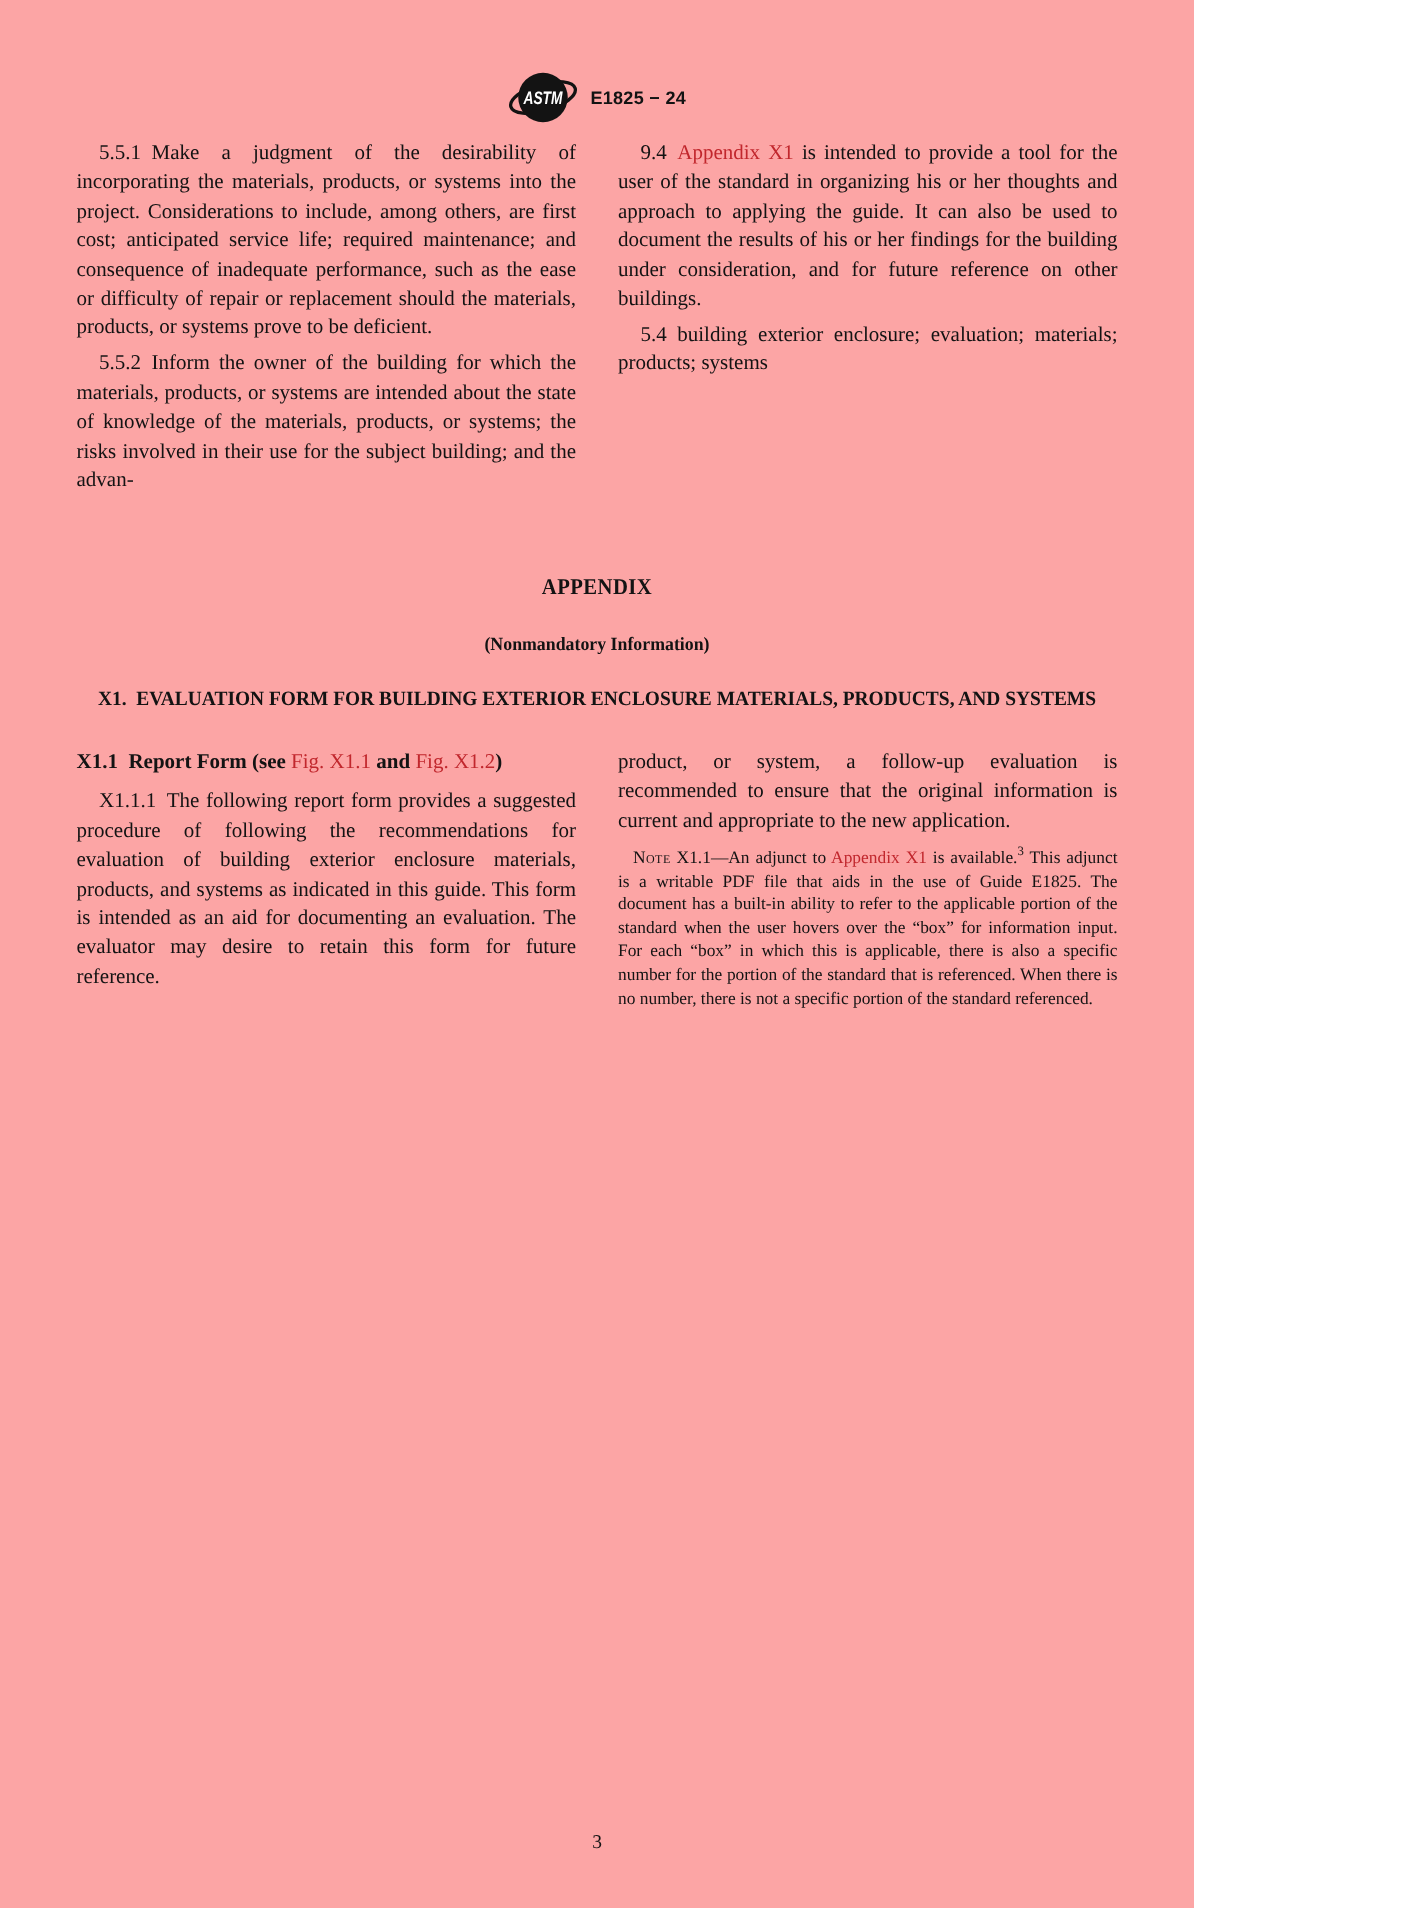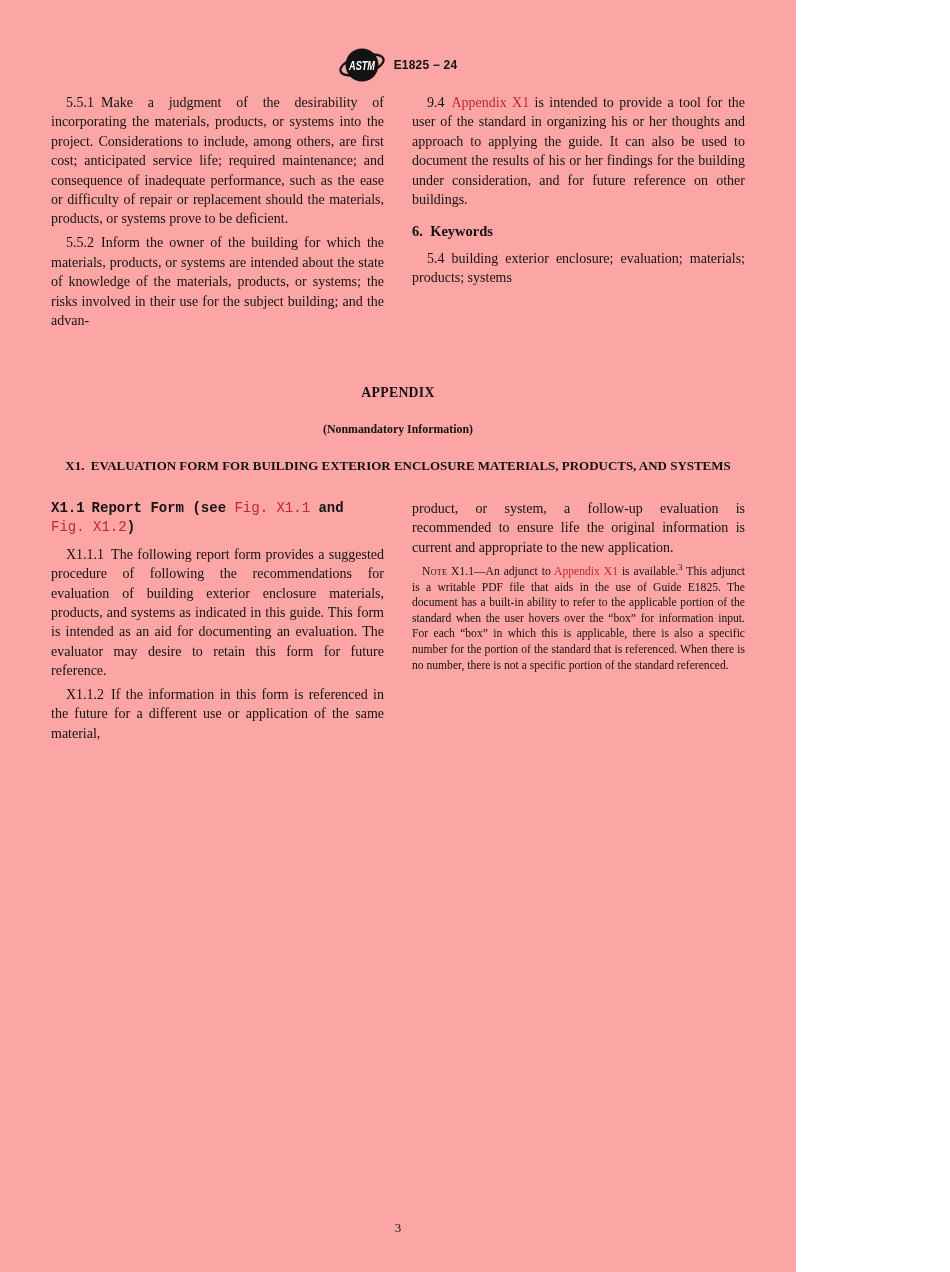--- a/index.html
+++ b/index.html
@@ -76,21 +76,20 @@
     font-size: 13.5px;
     margin-top: 21px;
     transform: scaleX(0.96);
   }
   .appendix-cols { margin-top: 25px; }
   .x11-heading {
     font-size: 14px;
     font-weight: 700;
     margin: 0 0 7px 0;
     text-align: left;
-    font-family: Liberation Mono, monospace;
   }
   .x11-heading .xref { font-weight: 400; }
   .note {
     font-size: 11.6px;
     line-height: 15.6px;
     margin-top: 7px;
     text-indent: 10px;
     text-align: justify;
   }
   .smallcaps { font-variant: small-caps; letter-spacing: 0.3px; }
@@ -120,36 +119,34 @@
     <span class="designation">E1825 − 24</span>
   </header>
 
   <div class="cols">
     <div class="col">
       <p class="para">5.5.1 Make a judgment of the desirability of incorporating the materials, products, or systems into the project. Considerations to include, among others, are first cost; anticipated service life; required maintenance; and consequence of inadequate performance, such as the ease or difficulty of repair or replacement should the materials, products, or systems prove to be deficient.</p>
       <p class="para">5.5.2 Inform the owner of the building for which the materials, products, or systems are intended about the state of knowledge of the materials, products, or systems; the risks involved in their use for the subject building; and the advan-</p>
     </div>
     <div class="col">
       <p class="para"><span>9.4 </span><a class="xref">Appendix X1</a><span> is intended to provide a tool for the user of the standard in organizing his or her thoughts and approach to applying the guide. It can also be used to document the results of his or her findings for the building under consideration, and for future reference on other buildings.</span></p>
-      <h3 class="sec-heading">6. Keywords</h3>
       <p class="para">5.4 building exterior enclosure; evaluation; materials; products; systems</p>
     </div>
   </div>
 
   <div class="appendix-title">APPENDIX</div>
   <div class="appendix-sub">(Nonmandatory Information)</div>
   <div class="appendix-x1">X1. EVALUATION FORM FOR BUILDING EXTERIOR ENCLOSURE MATERIALS, PRODUCTS, AND SYSTEMS</div>
 
   <div class="cols appendix-cols">
     <div class="col">
       <h3 class="x11-heading"><span>X1.1 Report Form (see </span><a class="xref">Fig. X1.1</a><span> and </span><a class="xref">Fig. X1.2</a><span>)</span></h3>
       <p class="para">X1.1.1 The following report form provides a suggested procedure of following the recommendations for evaluation of building exterior enclosure materials, products, and systems as indicated in this guide. This form is intended as an aid for documenting an evaluation. The evaluator may desire to retain this form for future reference.</p>
-      <p class="para">X1.1.2 If the information in this form is referenced in the future for a different use or application of the same material,</p>
     </div>
     <div class="col">
-      <p class="para nodent">product, or system, a follow-up evaluation is recommended to ensure life the original information is current and appropriate to the new application.</p>
+      <p class="para nodent">product, or system, a follow-up evaluation is recommended to ensure that the original information is current and appropriate to the new application.</p>
       <p class="note"><span class="smallcaps">Note</span><span> X1.1—An adjunct to </span><a class="xref">Appendix X1</a><span> is available.</span><span class="sup">3</span><span> This adjunct is a writable PDF file that aids in the use of Guide E1825. The document has a built-in ability to refer to the applicable portion of the standard when the user hovers over the “box” for information input. For each “box” in which this is applicable, there is also a specific number for the portion of the standard that is referenced. When there is no number, there is not a specific portion of the standard referenced.</span></p>
     </div>
   </div>
 
   <div class="footer-page">3</div>
 
 </div>
 
 </body></html>

